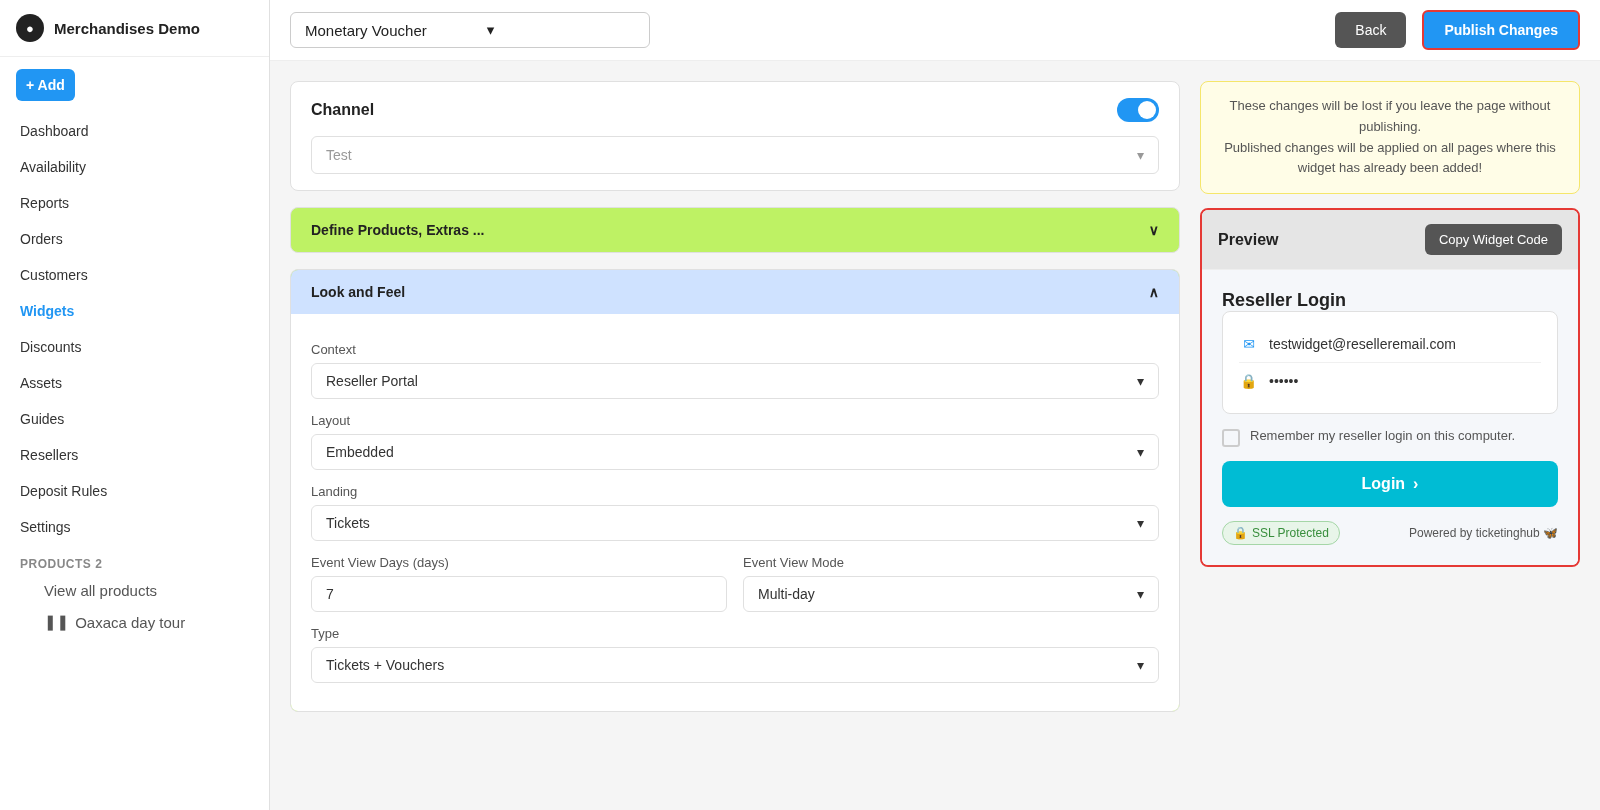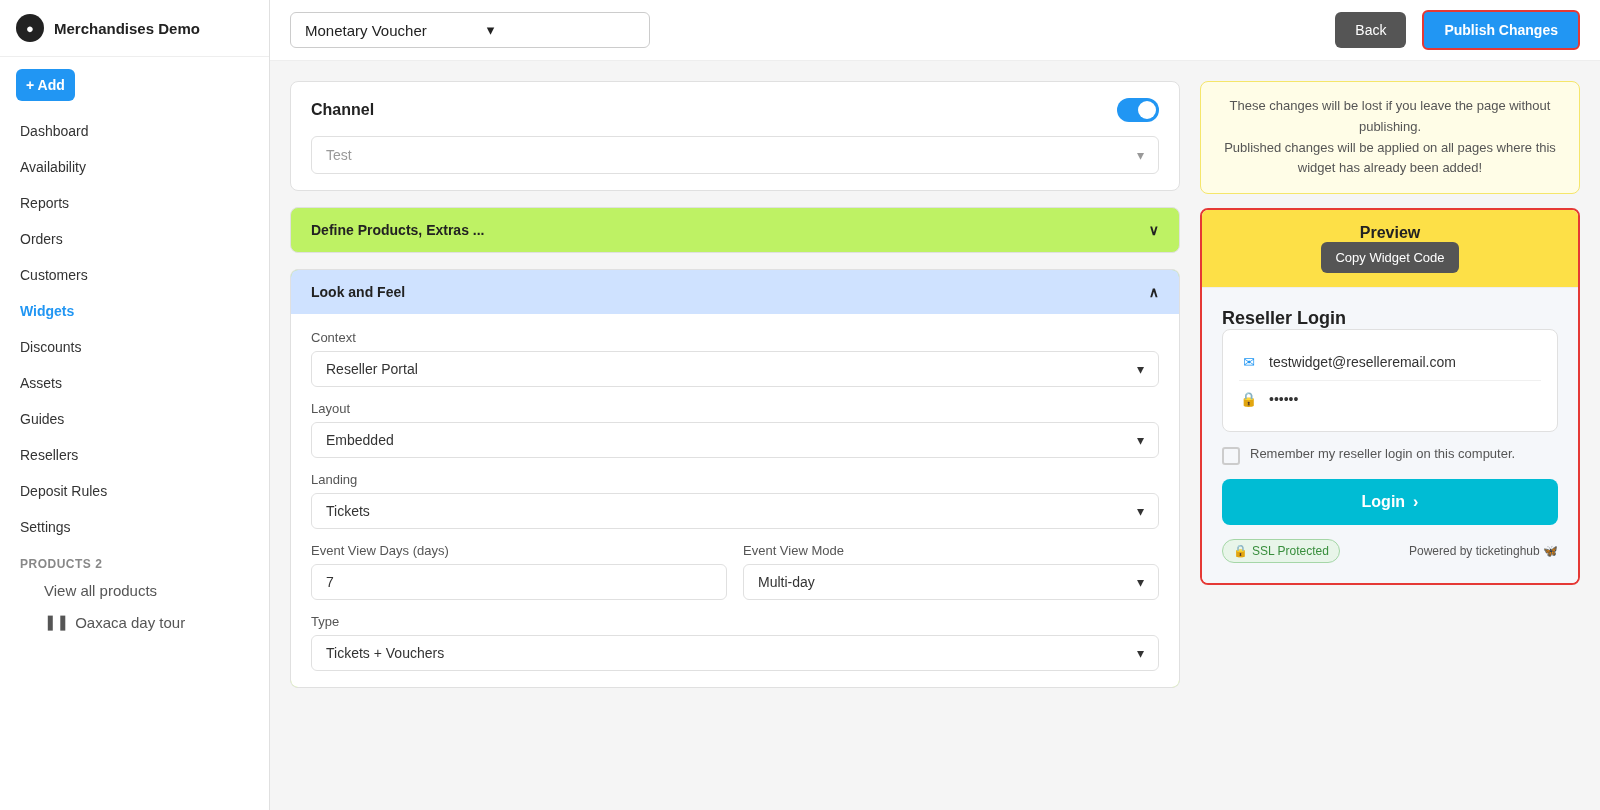--- a/index.html
+++ b/index.html
@@ -205,21 +205,21 @@
       padding: 14px 20px;
       cursor: pointer;
       font-weight: 600;
       color: #222;
     }
     .section-header.blue-bg {
       background: #cfe2ff;
     }
 
     .look-feel-body {
-      padding: 16px 20px;
+      padding: 28px 20px;
       display: flex;
       flex-direction: column;
       gap: 14px;
       background: #fff;
     }
     .form-field label {
       display: block;
       margin-bottom: 6px;
       color: #555;
       font-size: 13px;
@@ -276,23 +276,22 @@
       border: 2px solid #e53935;
       border-radius: 8px;
       background: #fff;
       overflow: hidden;
     }
     .preview-header {
       display: flex;
       align-items: center;
       justify-content: space-between;
       padding: 14px 16px;
-      background: #fde047;
+      background: #e5e5e5;
       border-bottom: 1px solid #eee;
-      flex-direction: column;
     }
     .preview-title {
       font-size: 16px;
       font-weight: 700;
       color: #222;
     }
     .btn-copy-widget {
       background: #555;
       color: #fff;
       border: none;

